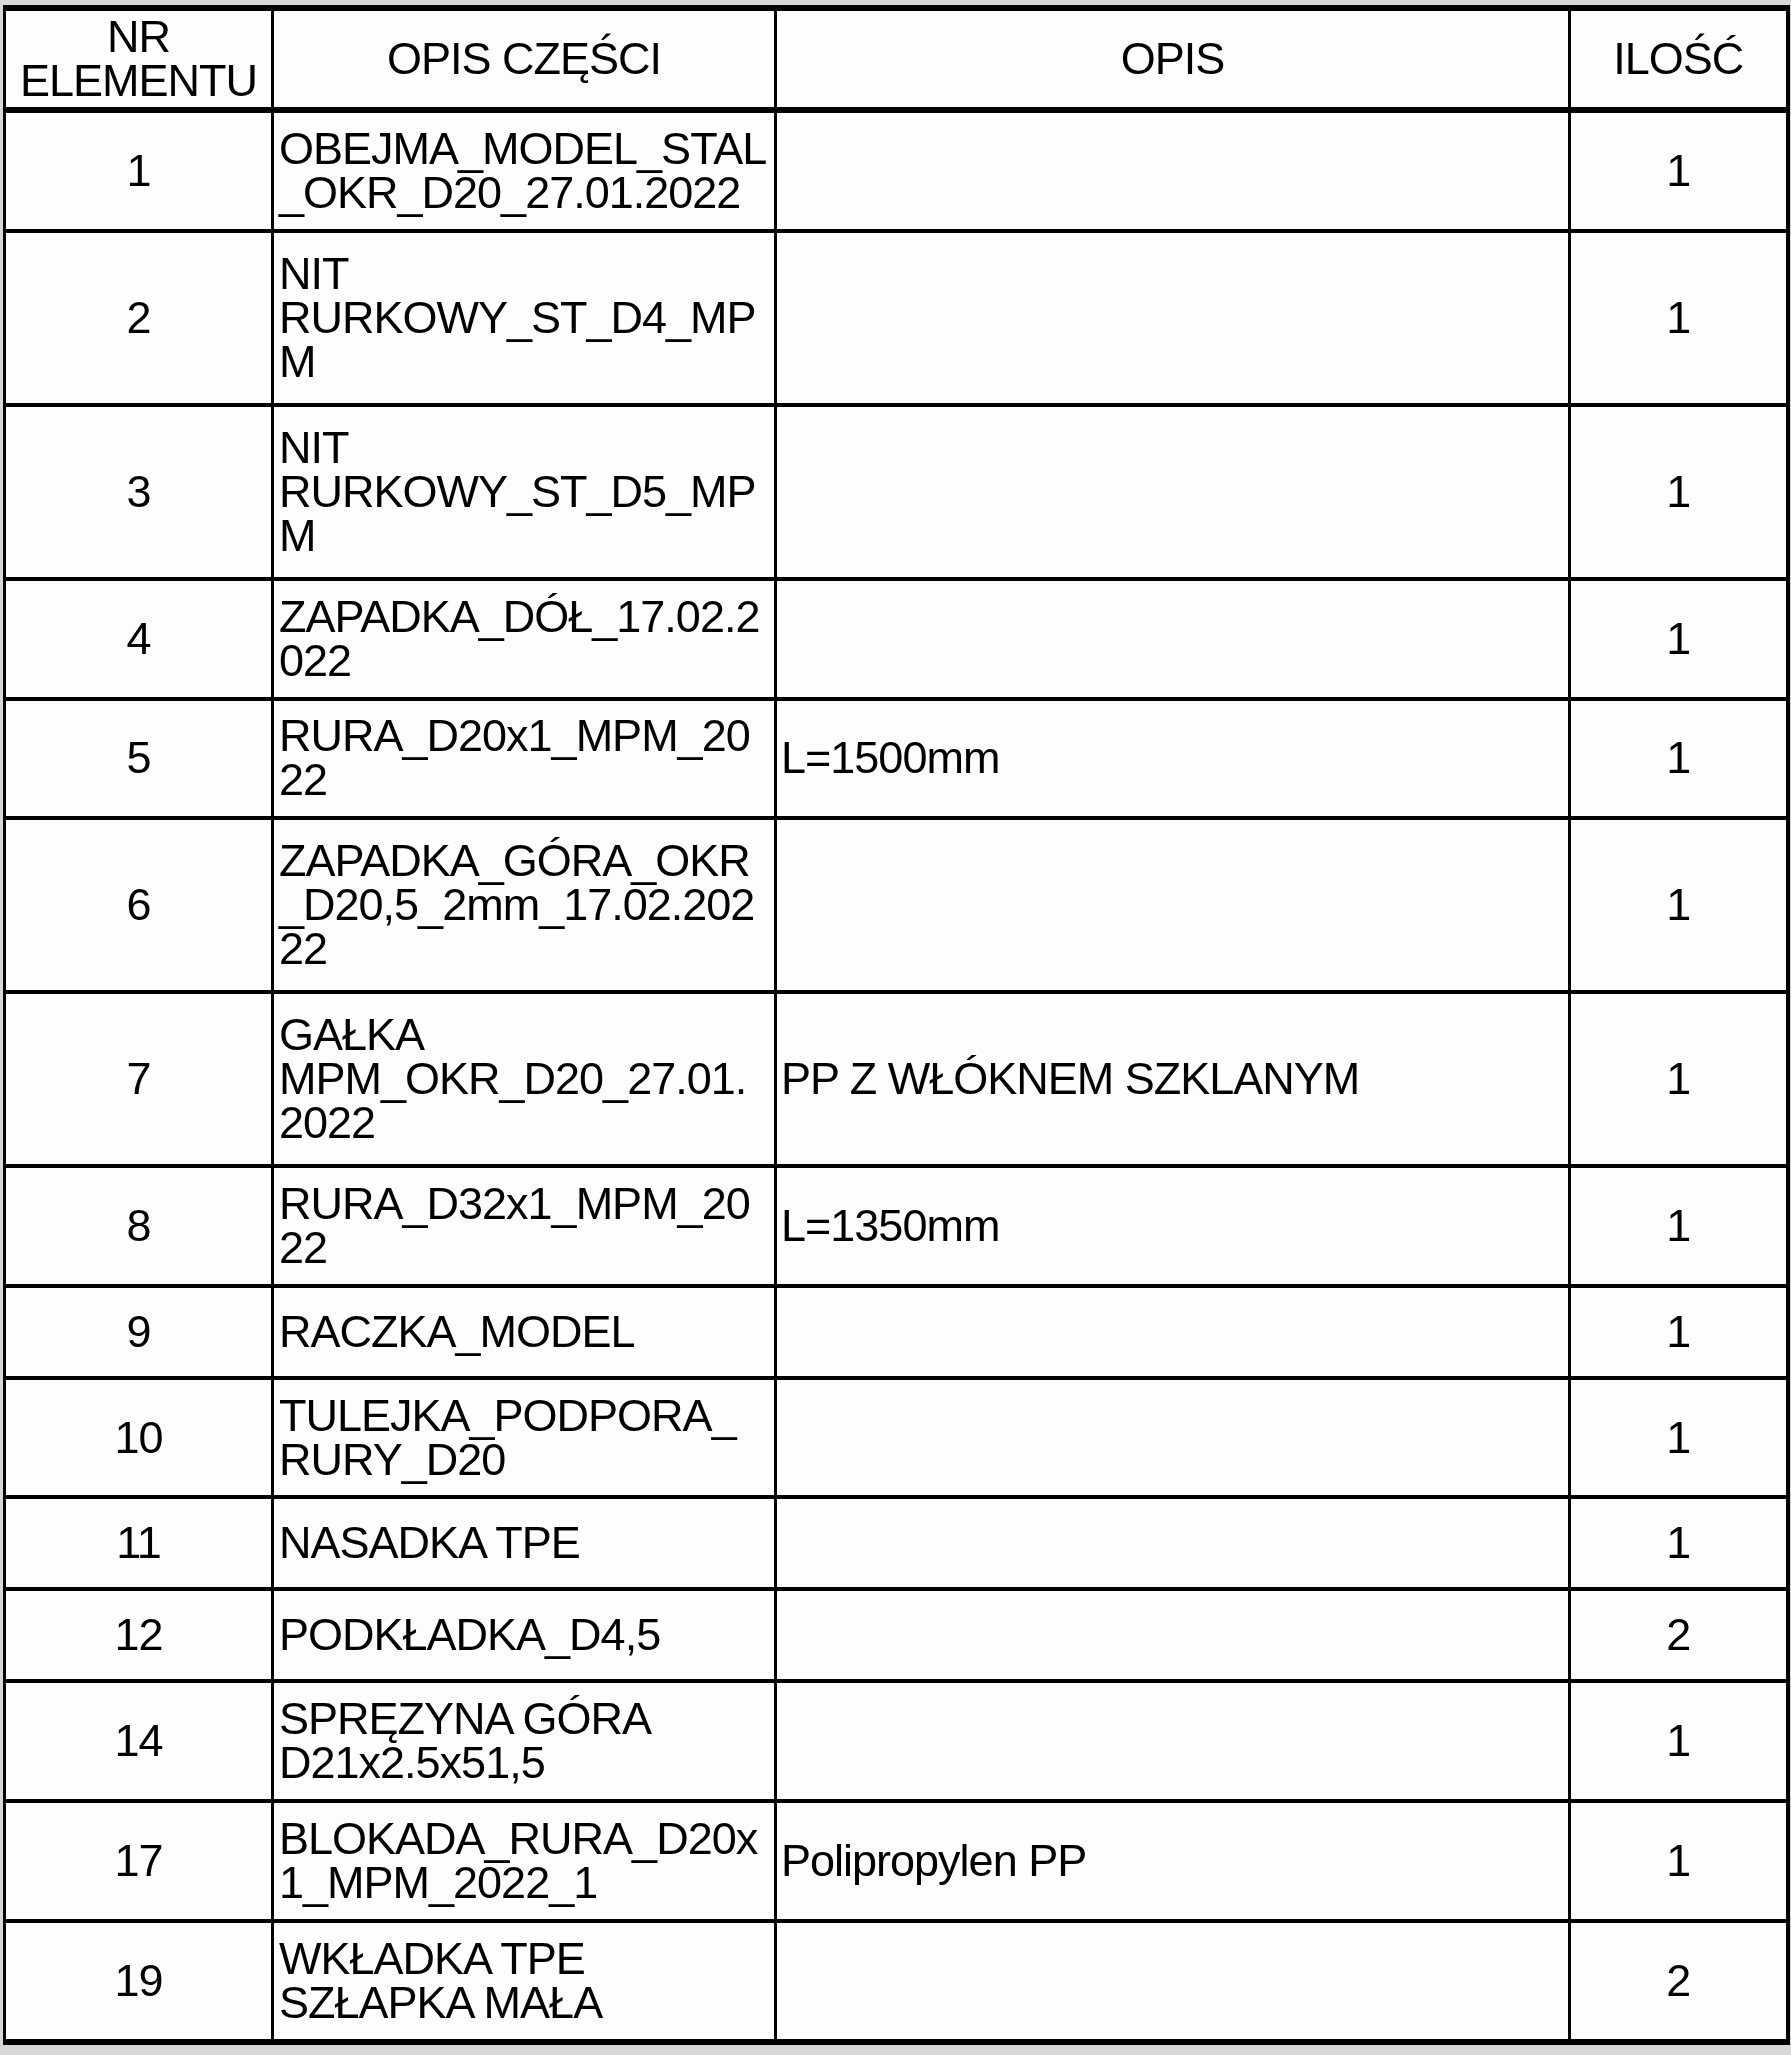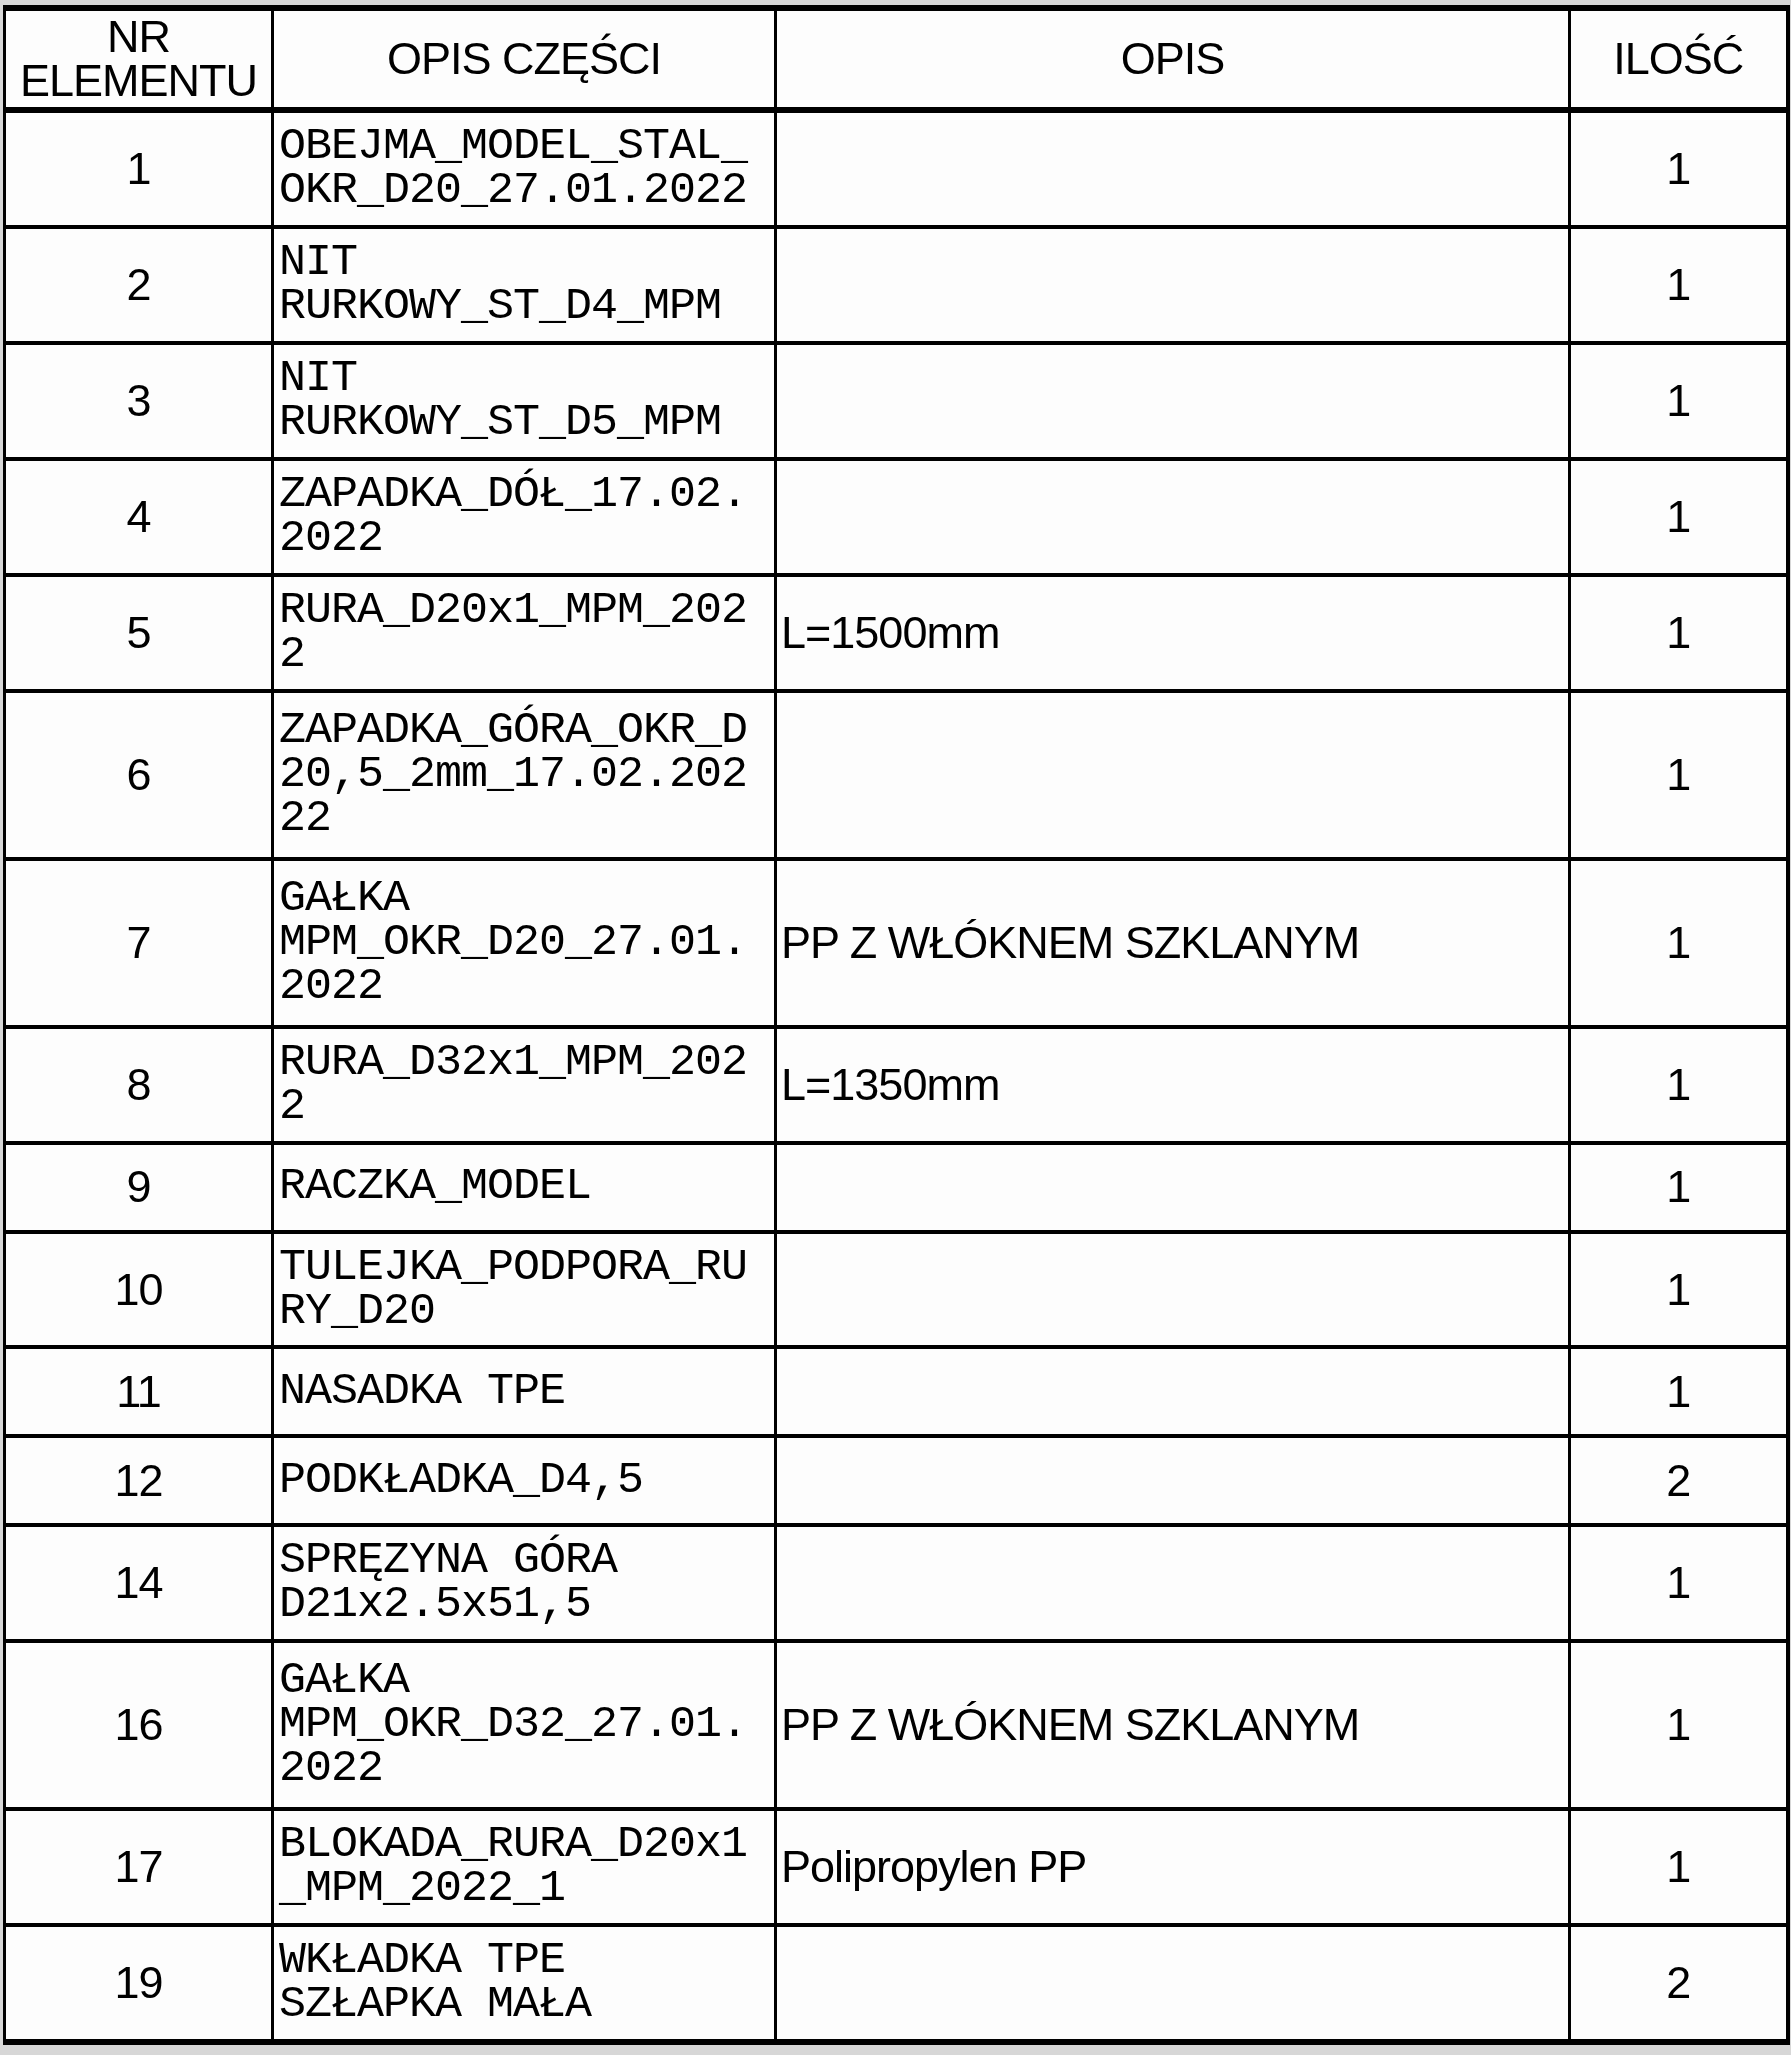--- a/index.html
+++ b/index.html
@@ -53,21 +53,20 @@
   }
   .bom thead tr { height: 102px; }
   .bom tbody tr { height: 75px; }
   td.c-nr   { text-align: center; }
   td.c-part {
     text-align: left;
     padding-left: 5px;
     padding-right: 7px;
     overflow-wrap: break-word;
     word-break: normal;
-    font-family: Liberation Mono, monospace;
   }
   td.c-opis { text-align: left; }
   td.c-qty  { text-align: center; }
 </style>
 </head>
 <body>
 
 <div class="table-wrap">
   <table class="bom">
     <colgroup>
@@ -157,26 +156,20 @@
     <td class="c-opis"></td>
     <td class="c-qty">2</td>
   </tr>
         <tr>
     <td class="c-nr">14</td>
     <td class="c-part">SPRĘZYNA GÓRA D21x2.5x51,5</td>
     <td class="c-opis"></td>
     <td class="c-qty">1</td>
   </tr>
         <tr>
-    <td class="c-nr">16</td>
-    <td class="c-part">GAŁKA MPM_OKR_D32_27.01.2022</td>
-    <td class="c-opis">PP Z WŁÓKNEM SZKLANYM</td>
-    <td class="c-qty">1</td>
-  </tr>
-        <tr>
     <td class="c-nr">17</td>
     <td class="c-part">BLOKADA_RURA_D20x1_MPM_2022_1</td>
     <td class="c-opis">Polipropylen PP</td>
     <td class="c-qty">1</td>
   </tr>
         <tr>
     <td class="c-nr">19</td>
     <td class="c-part">WKŁADKA TPE SZŁAPKA MAŁA</td>
     <td class="c-opis"></td>
     <td class="c-qty">2</td>

